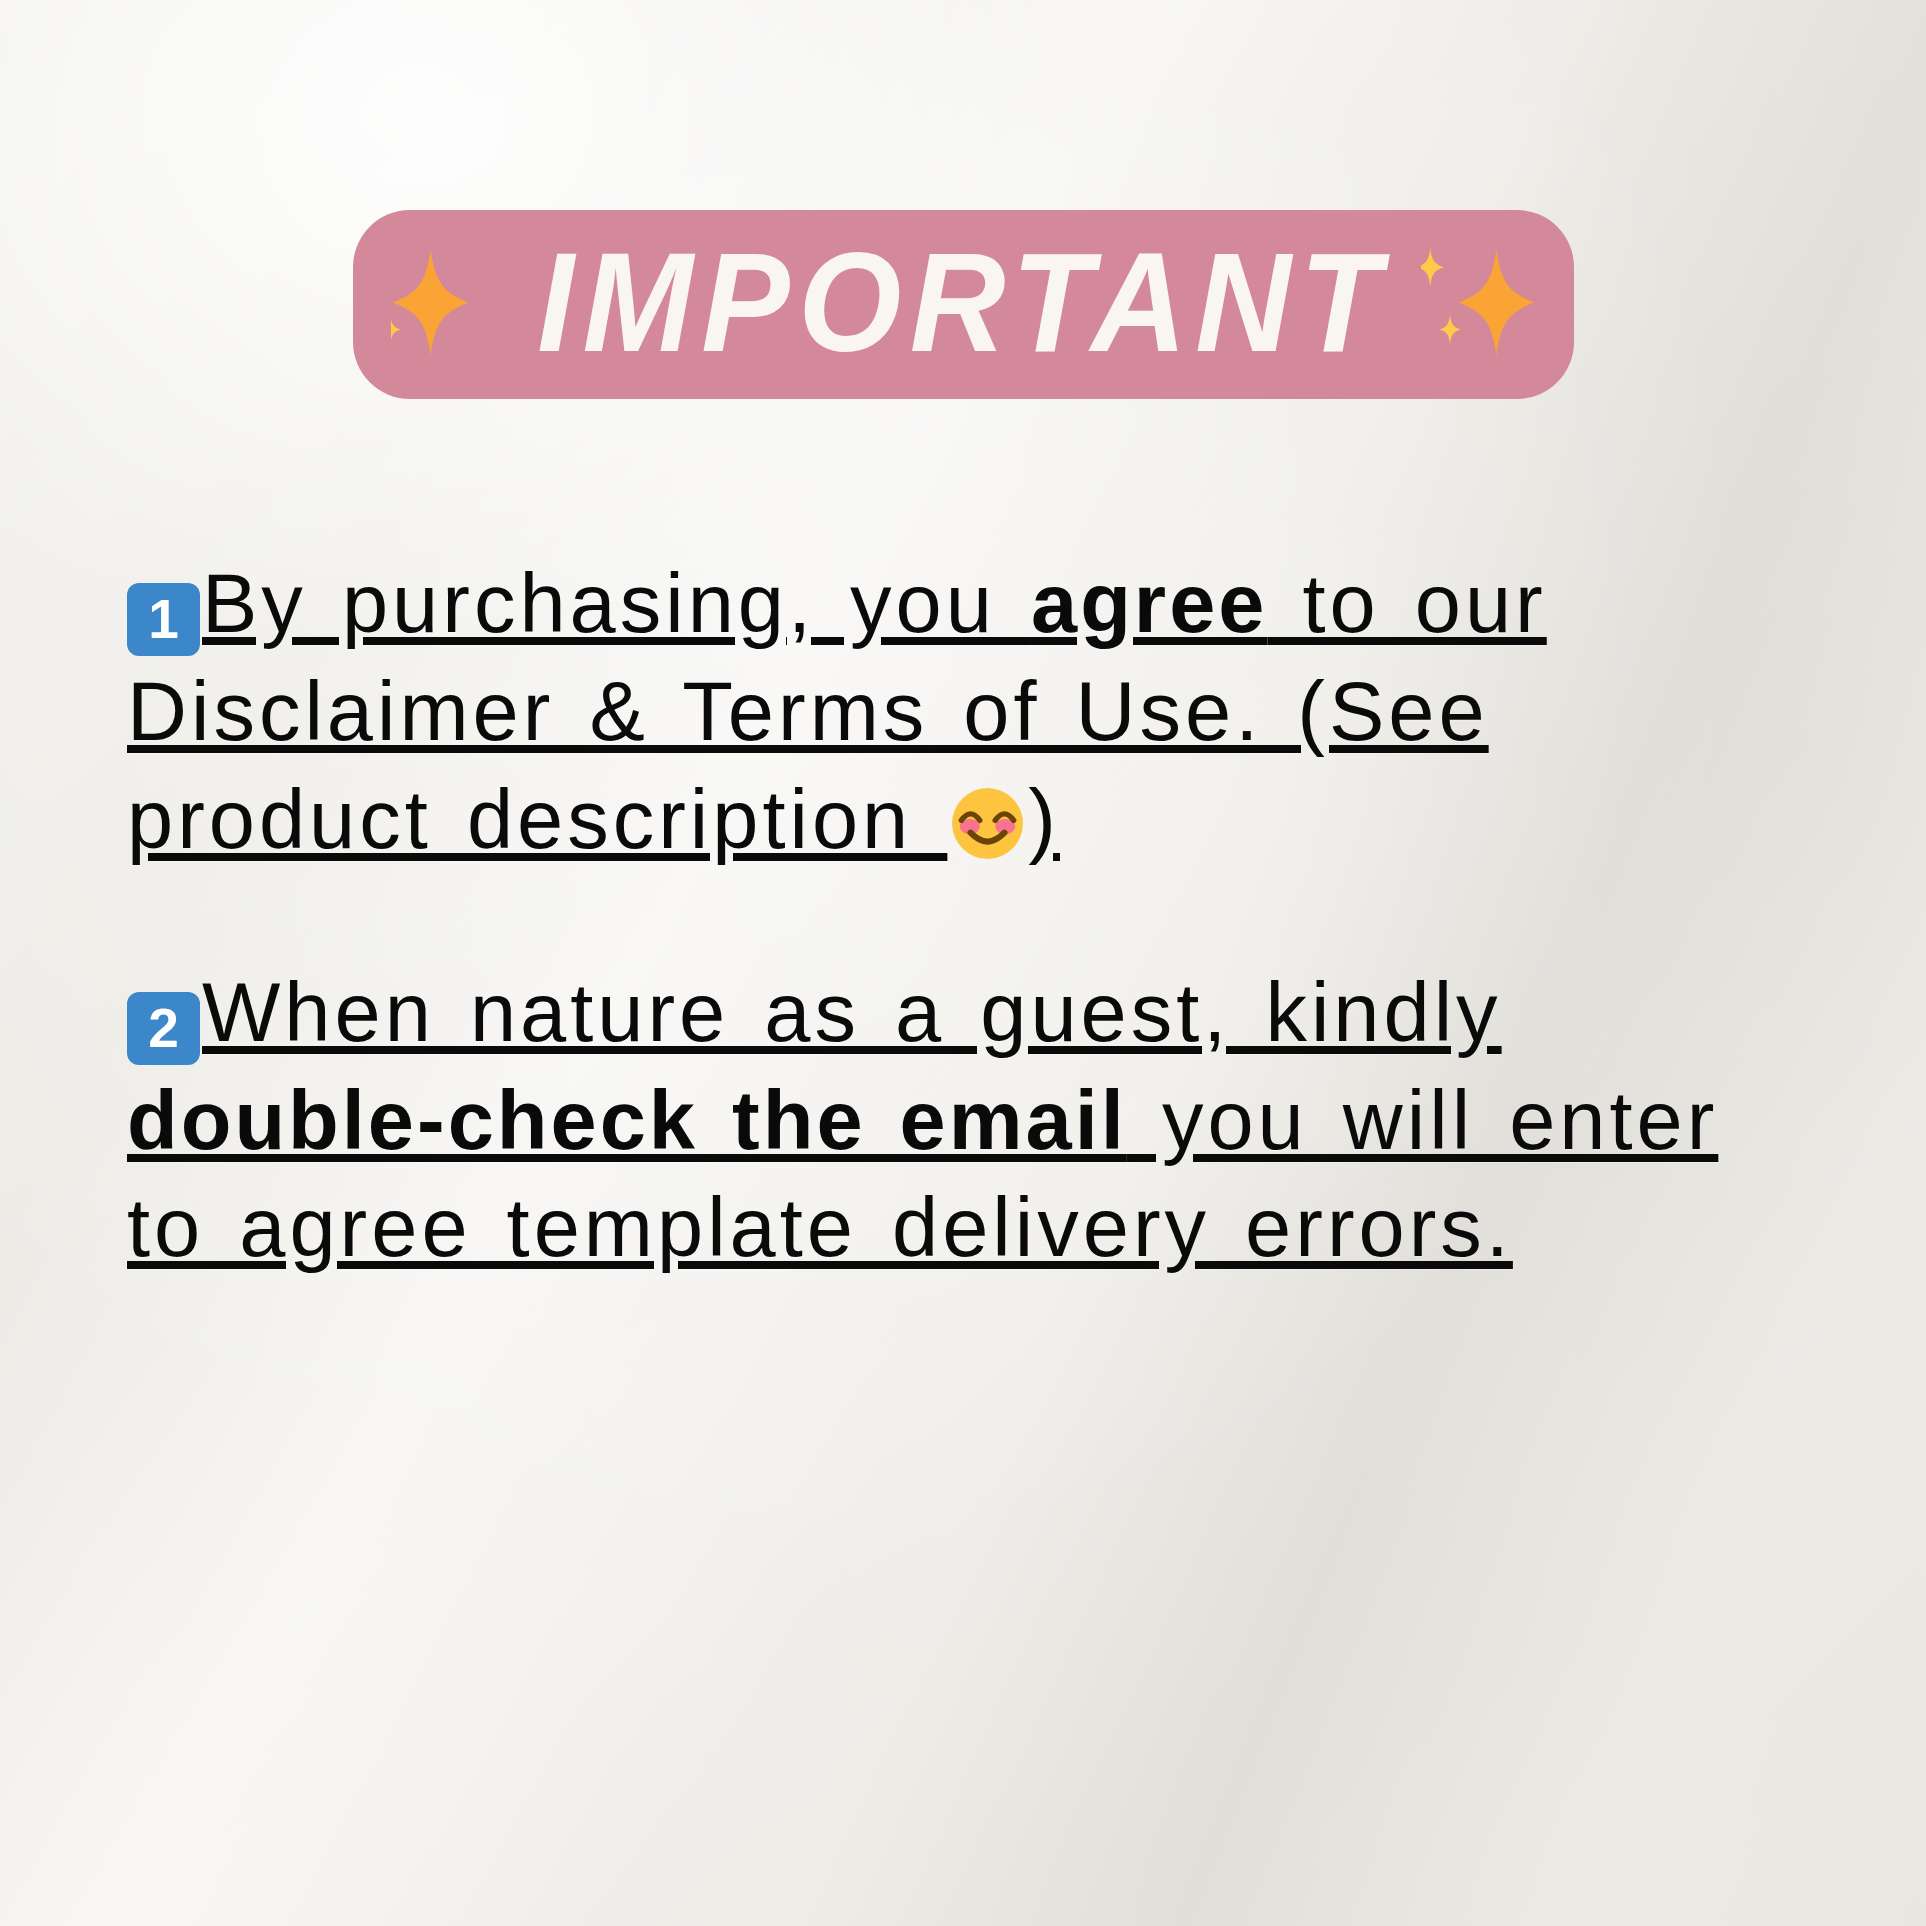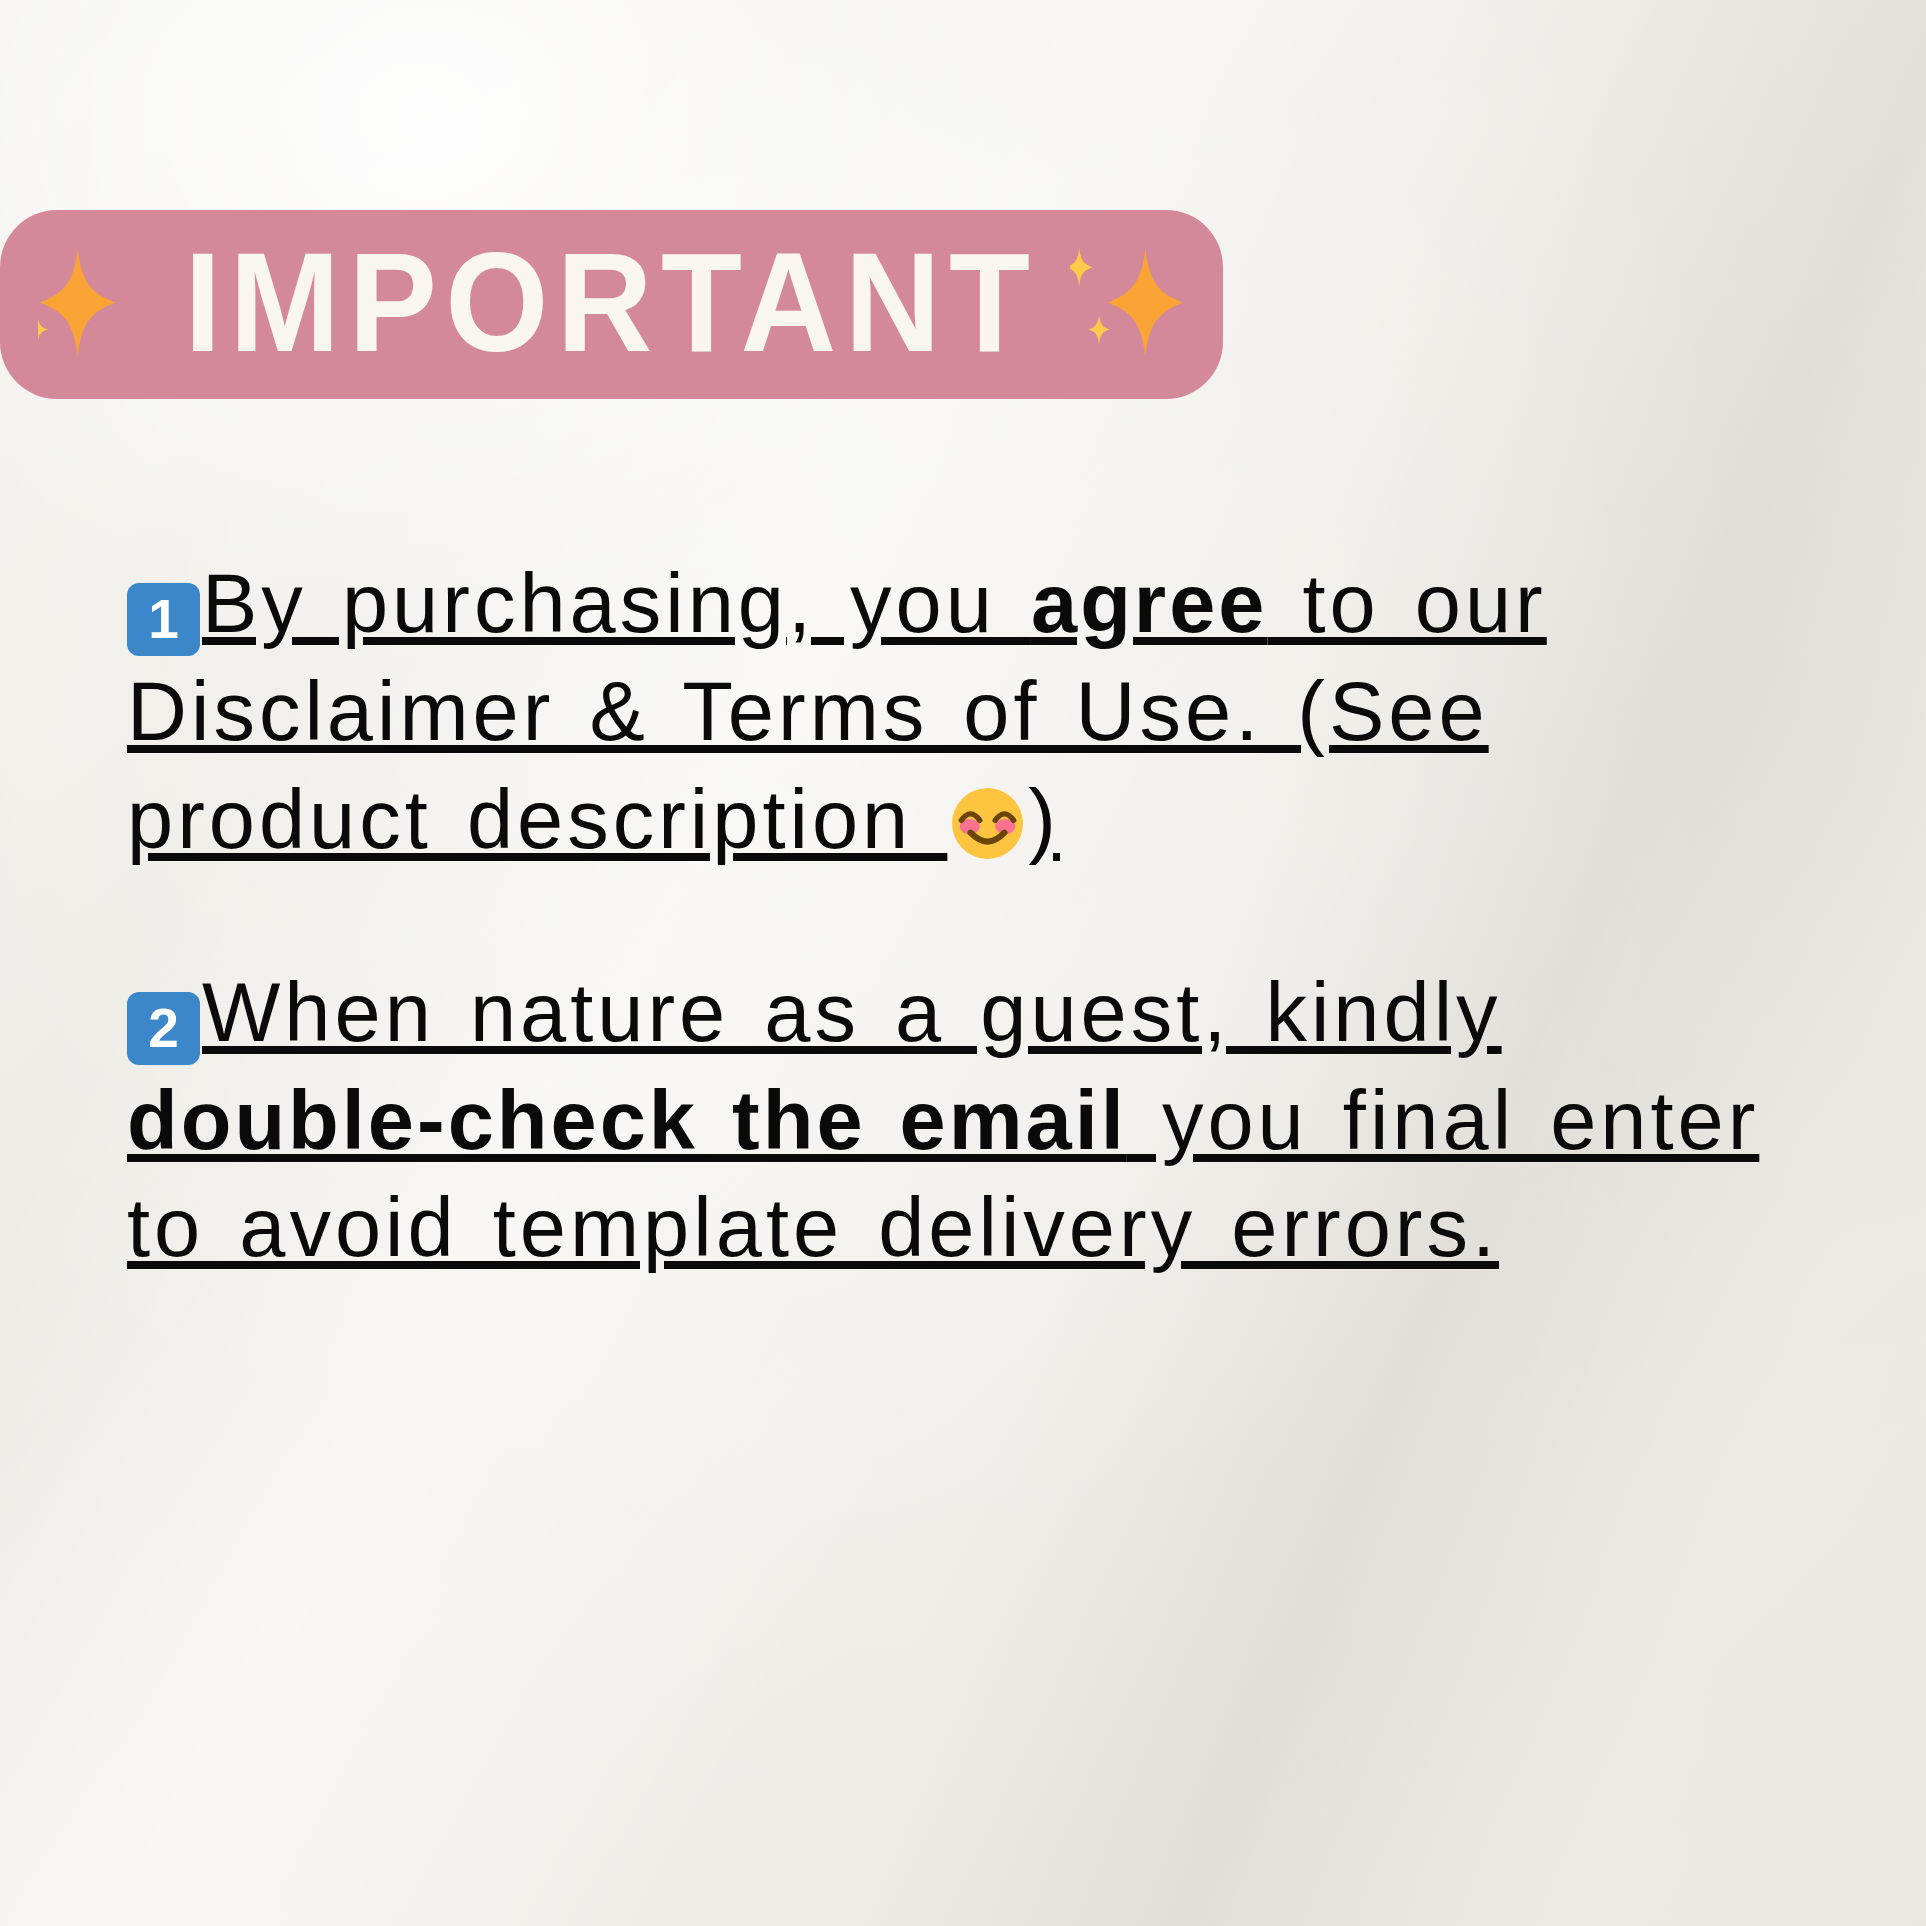--- a/index.html
+++ b/index.html
@@ -44,21 +44,23 @@
     pointer-events: none;
   }
 
   
   #banner-wrap {
     position: absolute;
     top: 210px;
     left: 0;
     width: 100%;
     display: flex;
+    justify-content: center;
     z-index: 4;
+    font-style: italic;
   }
   #banner {
     display: flex;
     align-items: center;
     justify-content: center;
     gap: 4px;
     background: #d4899a;
     border-radius: 57px;
     padding: 22px 38px 26px 38px;
     min-width: 1204px;
@@ -177,20 +179,20 @@
           <ellipse cx="27" cy="54" rx="13" ry="10" fill="#f9728f"></ellipse>
           <ellipse cx="73" cy="54" rx="13" ry="10" fill="#f9728f"></ellipse>
           <path d="M16 46 q12 -17 24 0" fill="none" stroke="#6b4408" stroke-width="7" stroke-linecap="round"></path>
           <path d="M60 46 q12 -17 24 0" fill="none" stroke="#6b4408" stroke-width="7" stroke-linecap="round"></path>
           <path d="M28 62 q22 23 44 0" fill="none" stroke="#6b4408" stroke-width="8" stroke-linecap="round"></path>
         </svg>
       </span><span>)</span>
     </p>
 
     <p class="item">
-      <span class="keycap">2</span><span>When nature as a guest, kindly </span><b>double-check the email</b><span> you final enter to avoid template delivery errors.</span>
+      <span class="keycap">2</span><span>When nature as a guest, kindly </span><b>double-check the email</b><span> you will enter to agree template delivery errors.</span>
     </p>
 
 
   </div>
 
 </div>
 
 
 </body></html>

